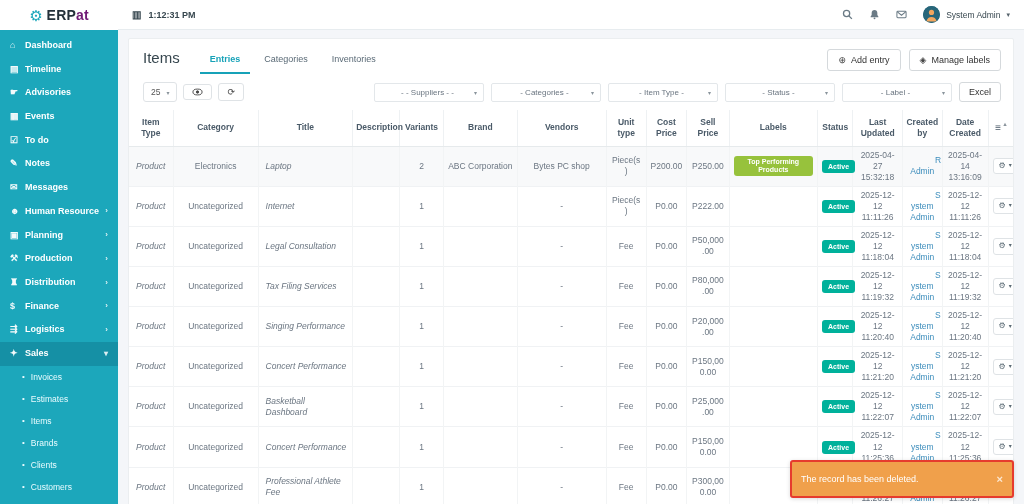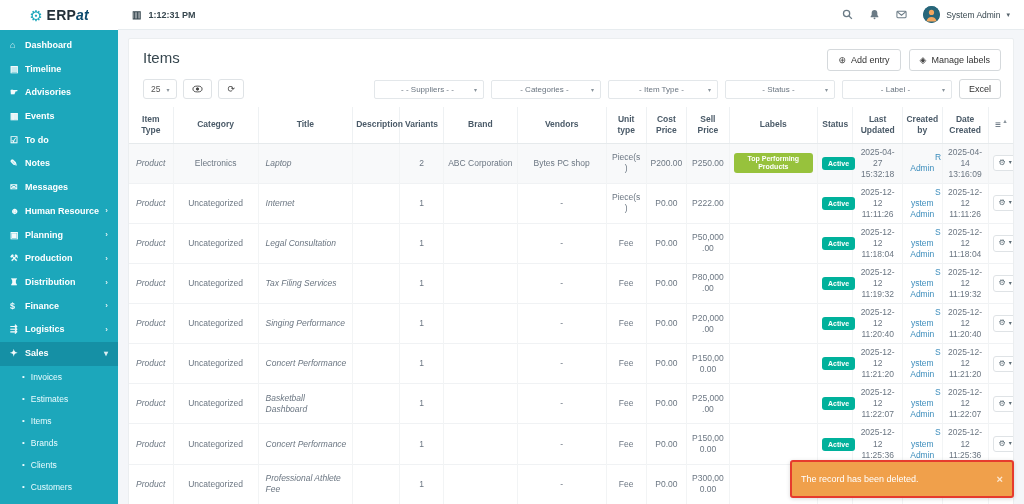--- a/index.html
+++ b/index.html
@@ -4,21 +4,21 @@
 <style>
   * { box-sizing: border-box; margin: 0; padding: 0; }
   html,body { width:1024px; height:504px; overflow:hidden; }
   body { font-family:"Liberation Sans", sans-serif; background:#f4f6f9; position:relative; }
 
   
   .sidebar { position:absolute; left:0; top:0; width:118px; height:504px; background:#1ca7bb; z-index:5; }
   .logo { height:30px; background:#fff; display:flex; align-items:center; justify-content:center; gap:4px; }
   .logo-gear { color:#1ca7bb; font-size:15px; line-height:1; }
   .logo-text { font-size:14px; font-weight:bold; color:#25313a; letter-spacing:.2px; }
-  .logo-text .accent { color:#0c4a6e;font-style:italic; }
+  .logo-text .accent { color:#701a75; }
   .side-nav { padding-top:4px; }
   .si { display:flex; align-items:center; padding:6px 8px 6px 10px; color:#fff; font-size:9px; font-weight:600; cursor:pointer; line-height:1.3; }
   .si.active { background:#1590a5; }
   .si-ic { width:15px; font-size:9px; flex:none; opacity:.95; }
   .si-lb { flex:1; }
   .si-ch { font-size:8px; opacity:.85; padding-right:2px; }
   .ssi { display:flex; align-items:center; gap:6px; padding:6px 8px 6px 22px; color:#eafcff; font-size:8.5px; font-weight:500; cursor:pointer; }
   .ssi-b { font-size:8px; }
 
   
@@ -40,21 +40,21 @@
   .page-title { font-size:15px; color:#37474f; margin-right:20px; }
   .tabs { display:flex; gap:4px; margin-top:2px; }
   .tab { font-size:9px; color:#5a6a76; padding:3px 10px 8px 10px; cursor:pointer; }
   .tab.on { color:#17a2b8; font-weight:bold; border-bottom:2px solid #17a2b8; }
   .head-actions { margin-left:auto; display:flex; gap:8px; }
   .btn { display:inline-flex; align-items:center; gap:5px; background:#fff; border:1px solid #d5d9dc; border-radius:3px; padding:5px 10px; font-size:9px; color:#333; cursor:pointer; white-space:nowrap; }
   .btn .b-ic { font-size:9px; color:#444; }
 
   
   .toolbar { display:flex; align-items:center; padding:8px 12px 8px 14px; gap:6px; }
-  .tool-left { display:flex; gap:6px; }
+  .tool-left { display:flex; gap:6px; align-items:center; }
   .selbox { display:inline-flex; align-items:center; gap:6px; border:1px solid #dfe3e6; border-radius:3px; background:#fff; padding:4px 7px; font-size:8.5px; color:#555; cursor:pointer; }
   .icobtn { border:1px solid #dfe3e6; border-radius:3px; background:#fff; padding:3px 8px; font-size:9px; color:#444; cursor:pointer; display:flex; align-items:center; }
   .icobtn svg { width:11px; height:8px; }
   .tool-right { margin-left:auto; display:flex; gap:7px; align-items:center; }
   .filter { width:110px; display:flex; align-items:center; border:1px solid #e3e7ea; border-radius:2px; background:#fff; padding:4px 6px; font-size:8px; color:#6a7580; cursor:pointer; }
   .filter .f-lb { flex:1; text-align:center; }
   .f-caret { font-size:6px; color:#8a949c; }
   .search-wrap { display:flex; align-items:center; border:1px solid #e3e7ea; background:#fff; padding:3px 6px; width:118px; }
   .search-wrap input { border:none; outline:none; font-size:8.5px; color:#555; width:100%; font-family:inherit; }
   .search-wrap svg { width:10px; height:10px; flex:none; }
@@ -217,20 +217,25 @@
       <span class="tb-caret">▾</span>
     </span>
   </div>
 </div>
 
 <div class="main">
   <div class="card">
 
     <div class="card-head">
       <div class="page-title">Items</div>
+      <div class="tabs">
+          <div class="tab on">Entries</div>
+          <div class="tab">Categories</div>
+          <div class="tab">Inventories</div>
+        </div>
       <div class="head-actions">
         <button class="btn">
           <span class="b-ic">⊕</span>
           <span>Add entry</span>
         </button>
         <button class="btn">
           <span class="b-ic">◈</span>
           <span>Manage labels</span>
         </button>
       </div>

